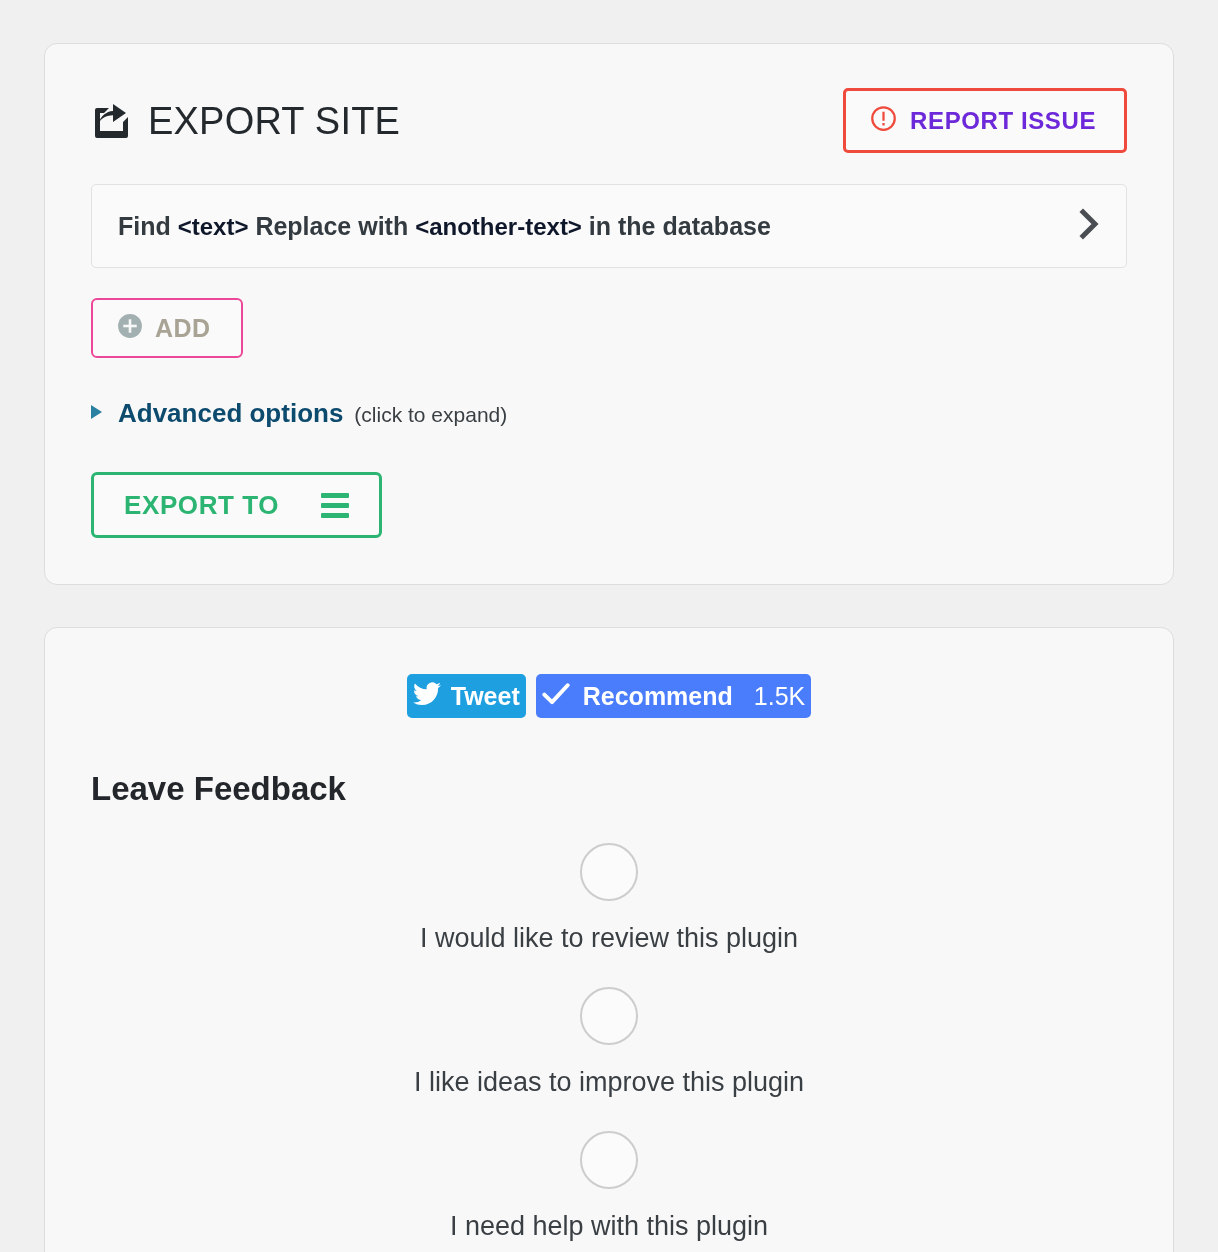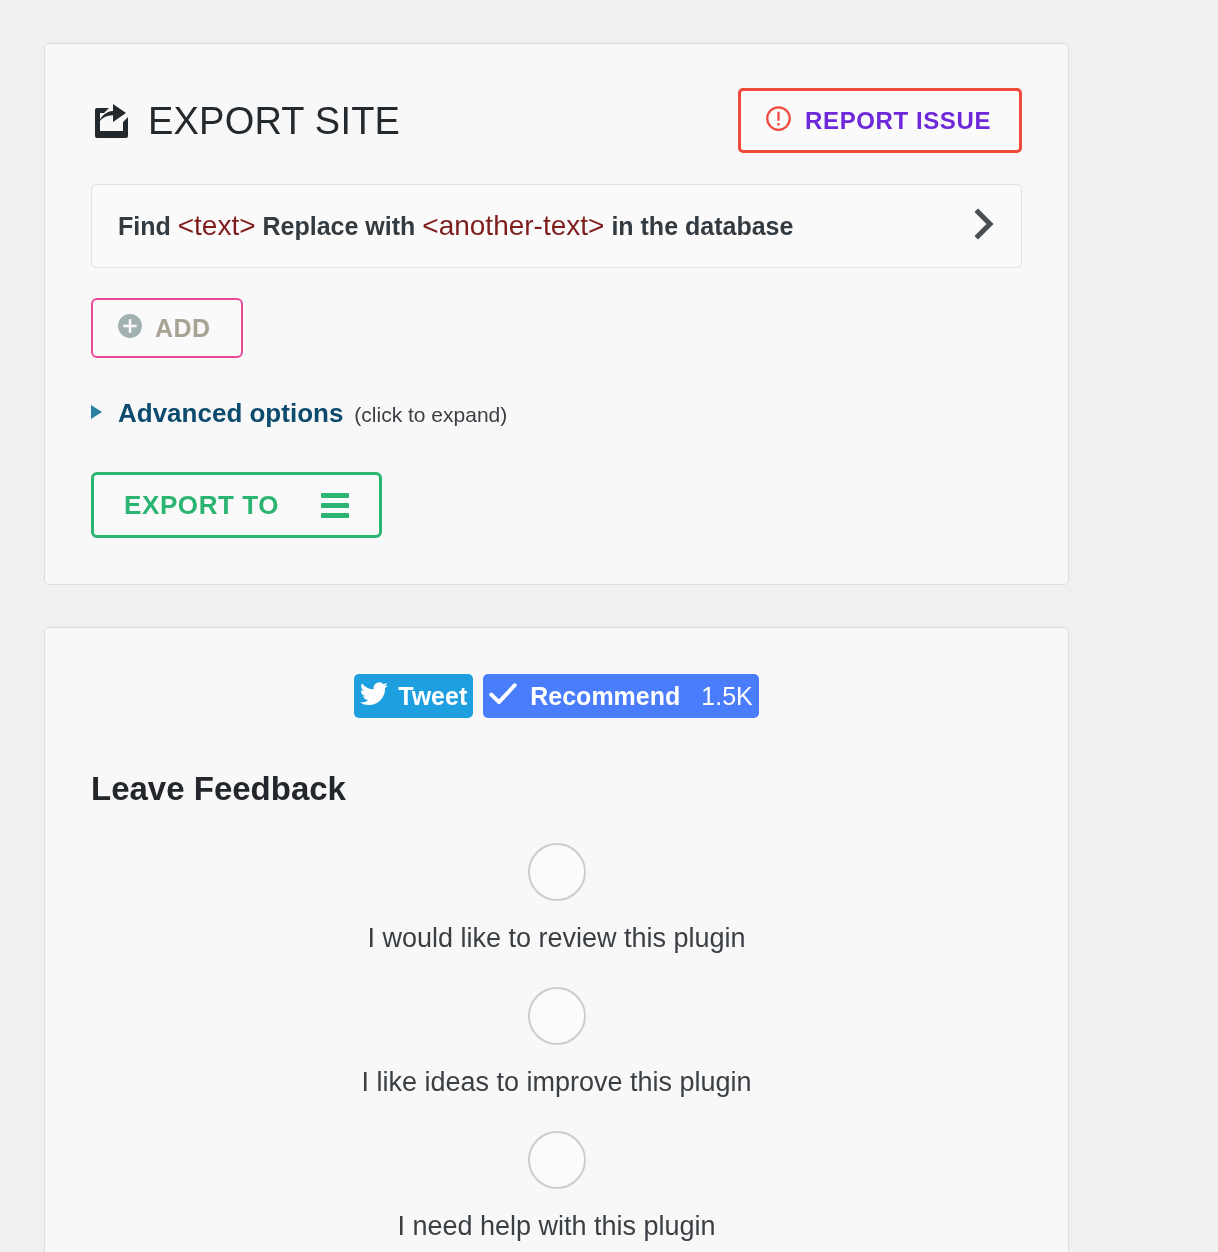--- a/index.html
+++ b/index.html
@@ -15,22 +15,22 @@
   .page {
     width: 1218px;
     height: 1252px;
     position: relative;
     padding: 43px 44px;
   }
 
   .card {
     background: #f8f8f8;
     border: 1px solid #dddddd;
-    border-radius: 5px;
-    width: 1025px;
+    border-radius: 13px;
+    width: 1130px;
   }
 
   
   #export-card {
     padding: 44px 46px 46px 46px;
     margin-bottom: 42px;
   }
 
   .card-head {
     display: flex;
@@ -85,21 +85,21 @@
     cursor: pointer;
   }
 
   .replace-text {
     font-size: 25px;
     color: #3a3f44;
     line-height: 1;
     white-space: nowrap;
   }
   .replace-text .strong { font-weight: bold; color: #333a40; }
-  .replace-text .token  { font-weight: 400; color: #7f1d1d; font-size: 28px; }
+  .replace-text .token  { font-weight: 700; color: #0f172a; font-size: 24px; }
 
   .chevron-right { display: block; }
 
   .add-btn {
     display: inline-flex;
     align-items: center;
     gap: 12px;
     border: 2px solid #ec4899;
     border-radius: 6px;
     background: #fafafa;

